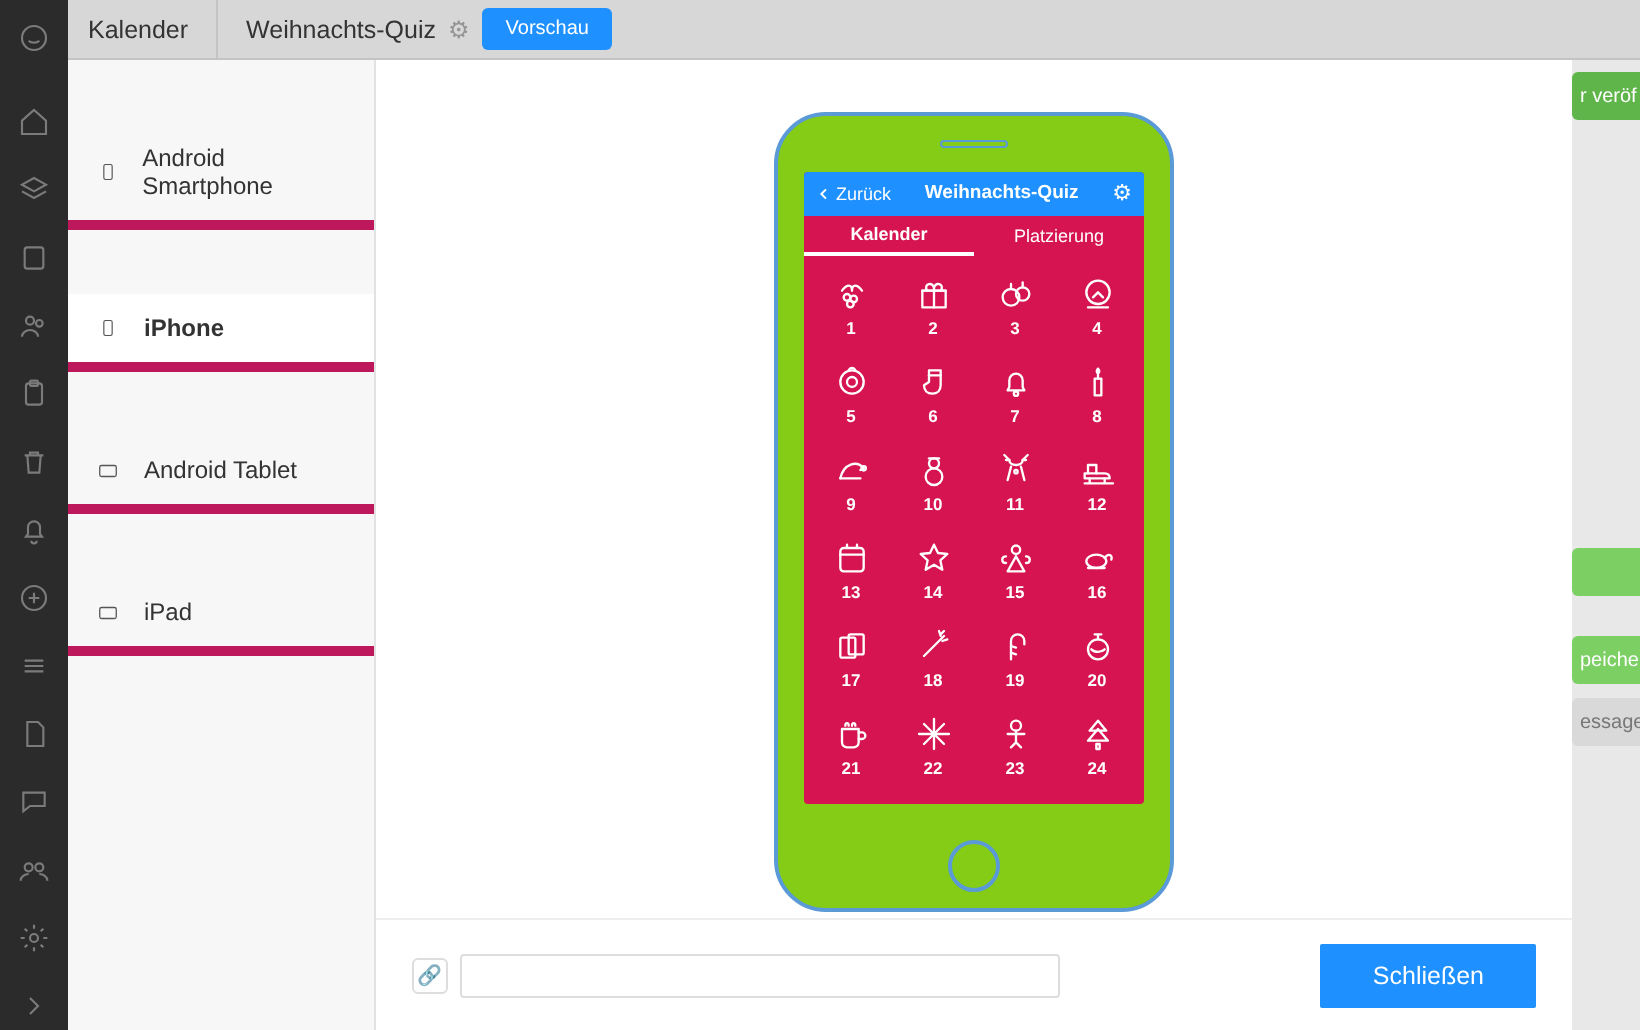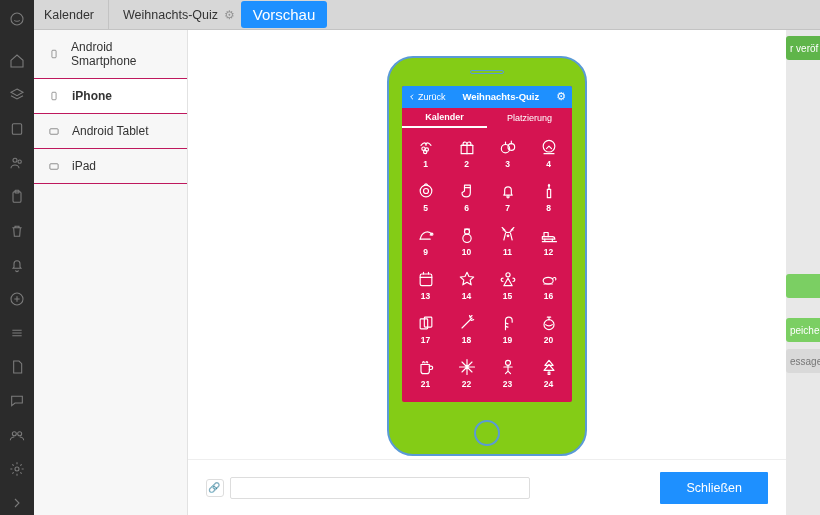--- a/index.html
+++ b/index.html
@@ -16,30 +16,31 @@
 
   .header {
     position: absolute; left: 34px; top: 0; right: 0; height: 30px;
     background: #d7d7d7; border-bottom: 1px solid #c3c3c3;
     display: flex; align-items: center; padding-left: 10px; font-size: 12.5px; color:#333;
   }
   .header .h-section { padding: 0 14px 0 0; }
   .header .divider { width:1px; height:30px; background:#c3c3c3; margin-right:14px; }
   .header .gear-mini { opacity:.4; font-size:12px; margin-left:6px; }
   .btn-blue {
-    background:#1e90ff; color:#fff; border:none; padding:5px 12px; border-radius:3px; font-size:15px; margin-left:6px; cursor:pointer;text-align:right;
+    background:#1e90ff; color:#fff; border:none; padding:5px 12px; border-radius:3px; font-size:10px; margin-left:6px; cursor:pointer;text-align:right;
   }
 
   .device-list {
     position: absolute; left: 34px; top: 30px; width: 154px; bottom: 0;
     background: #f7f7f7; border-right:1px solid #e2e2e2;
   }
   .device-item {
     display:flex; align-items:center; gap:10px; padding:10px 12px; font-size:12px; color:#333; cursor:pointer;
-    border-bottom:1px solid #be185d;
+    border-bottom:5px solid #be185d;
+    margin-top:32px;
   }
   .device-item.active { background:#fff; font-weight:700; }
   .device-item .dicon { width:16px; height:12px; display:flex; align-items:center; justify-content:center; }
   .device-item .dicon svg { stroke:#555; fill:none; stroke-width:1.4; }
 
   .canvas {
     position:absolute; left:188px; top:30px; right:34px; bottom:56px;
     background:#fff; display:flex; align-items:flex-start; justify-content:center; padding-top:26px;
   }
 

